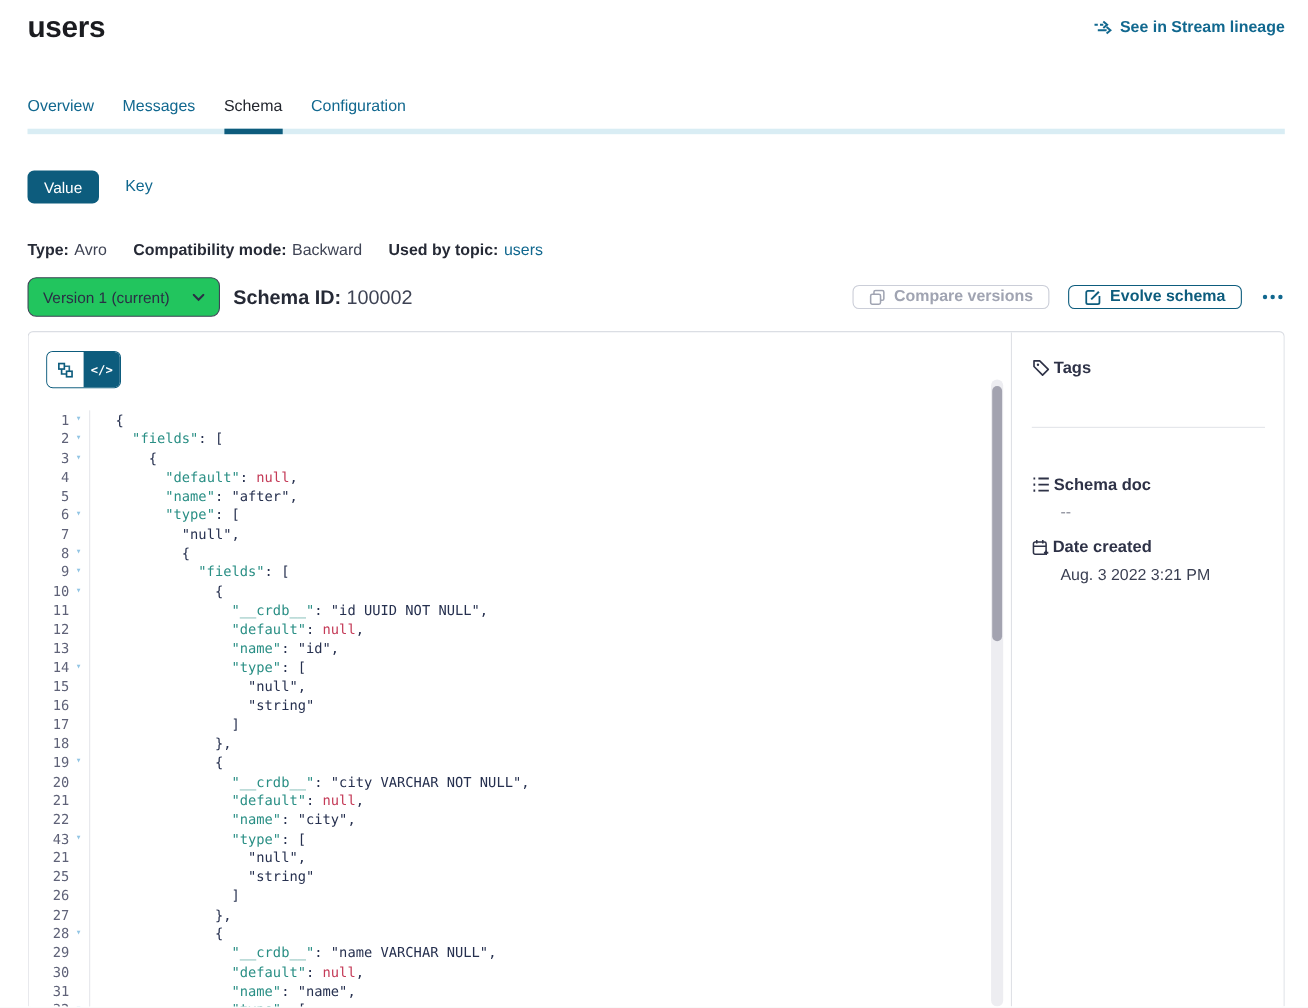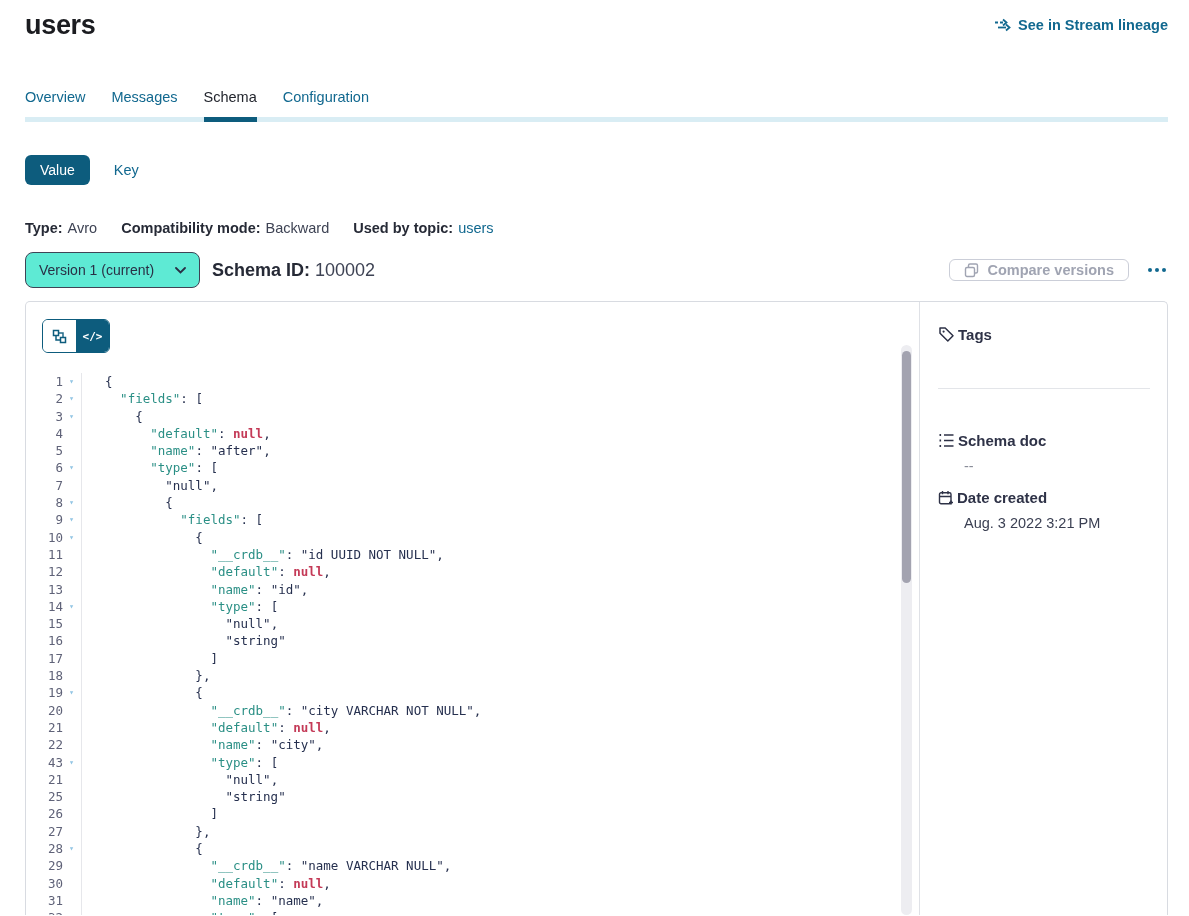--- a/index.html
+++ b/index.html
@@ -30,21 +30,21 @@
   .meta-row { display:flex; gap:24px; margin-top:35px; font-size:14.5px; }
   .meta-item { display:flex; gap:5px; }
   .meta-label { font-weight:700; color:#262A36; }
   .meta-value { color:#3E4354; }
   .meta-link { color:#11688F; cursor:pointer; }
 
   
   .version-row { display:flex; justify-content:space-between; align-items:center; margin-top:16px; }
   .version-left { display:flex; align-items:center; gap:12px; }
   .version-select { display:flex; align-items:center; justify-content:space-between; width:175px; height:36px;
-    border:1px solid #3E4456; border-radius:8px; padding:0 13px; font-size:14px; color:#2A2F45; cursor:pointer; background:#5eead4; }
+    border:1px solid #3E4456; border-radius:8px; padding:0 13px; font-size:14px; color:#2A2F45; cursor:pointer; background:#22c55e; }
   .schema-id { font-size:18px; display:flex; gap:5px; }
   .version-right { display:flex; align-items:center; gap:17px; }
   .btn { display:flex; align-items:center; gap:8px; height:22px; padding:0 14px; border-radius:6px;
     background:#fff; font-size:14.5px; font-weight:600; font-family:inherit; cursor:pointer; }
   .btn-disabled { border:1px solid #CBCED8; color:#A0A4B2; cursor:default; }
   .btn-outline { border:1px solid #0D5C7D; color:#0D5C7D; }
   .more-btn { display:flex; gap:3px; padding:4px 2px; cursor:pointer; }
   .more-btn .dot { width:4px; height:4px; border-radius:50%; background:#11688F; }
 
   
@@ -60,21 +60,21 @@
   .editor { display:flex; margin-top:20px; font-family:"DejaVu Sans Mono", monospace; font-size:12.5px; }
   .gutter { width:56px; border-right:1px solid #E6E7EB; flex:none; }
   .gutter-row { height:17.3px; line-height:17.3px; display:flex; }
   .ln { display:inline-block; width:37px; text-align:right; color:#5F6278; }
   .fold { display:inline-block; width:17px; text-align:center; color:#92C5E4; font-size:8.5px; line-height:17.3px; cursor:pointer; }
   .code-lines { padding-left:8px; overflow:hidden; }
   .code-row { height:17.3px; line-height:17.3px; white-space:pre; }
   .tok-p { color:#26304F; }
   .tok-s { color:#26304F; }
   .tok-k { color:#2A8F85; }
-  .tok-n { color:#C43A57;font-weight:bold; }
+  .tok-n { color:#C43A57; }
 
   .scroll-track { position:absolute; top:43px; bottom:0; right:7px; width:11px; background:#EDEDF1; border-radius:6px; }
   .scroll-thumb { position:absolute; top:6px; left:1px; width:9px; height:232px; background:#A3A3B0; border-radius:5px; cursor:pointer; }
 
   
   .side-pane { flex:1; padding:24px 17px 0 18px; }
   .side-heading { display:flex; align-items:center; gap:3px; font-size:15px; font-weight:700; color:#2E3247; }
   .side-icon { flex:none; display:flex; }
   .tags-input { display:block; width:190px; margin:20px 0 0 26px; border:none; border-bottom:1.5px solid #4B4F66;
     padding:0 0 7px 0; font-size:14.5px; font-family:inherit; color:#2E3247; outline:none; }
@@ -150,20 +150,29 @@
     </div>
     <div class="version-right">
       <button class="btn btn-disabled">
         <span class="side-icon">
           <svg width="15" height="15" viewBox="0 0 15 15" fill="none" stroke="#A0A4B2" stroke-width="1.4">
             <rect x="1.5" y="4.5" width="9" height="9" rx="1.5"></rect>
             <path d="M4.5 4.5 v-2 a1.5 1.5 0 0 1 1.5-1.5 h6 a1.5 1.5 0 0 1 1.5 1.5 v6 a1.5 1.5 0 0 1 -1.5 1.5 h-2"></path>
           </svg>
         </span>
         <span>Compare versions</span>
+      </button>
+      <button class="btn btn-outline">
+        <span class="side-icon">
+          <svg width="15" height="15" viewBox="0 0 15 15" fill="none" stroke="#0D5C7D" stroke-width="1.6">
+            <path d="M13.5 6 v6 a1.5 1.5 0 0 1 -1.5 1.5 h-9 a1.5 1.5 0 0 1 -1.5-1.5 v-9 a1.5 1.5 0 0 1 1.5-1.5 h6"></path>
+            <path d="M6 9.2 L13 2.2" stroke-width="1.8"></path>
+          </svg>
+        </span>
+        <span>Evolve schema</span>
       </button>
       <div class="more-btn">
         <span class="dot"></span>
         <span class="dot"></span>
         <span class="dot"></span>
       </div>
     </div>
   </div>
 
   <div class="panel">

